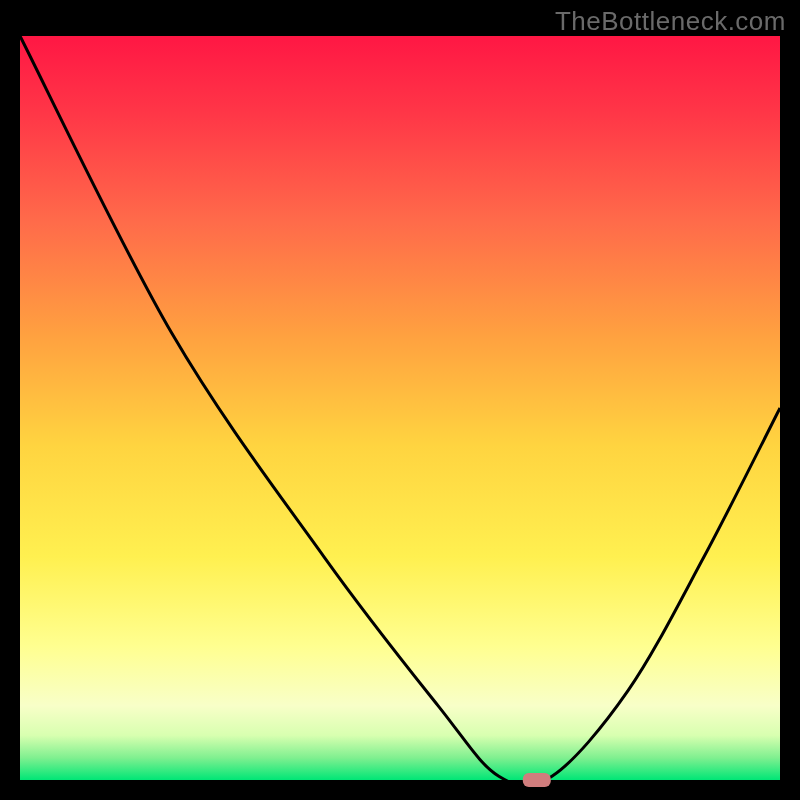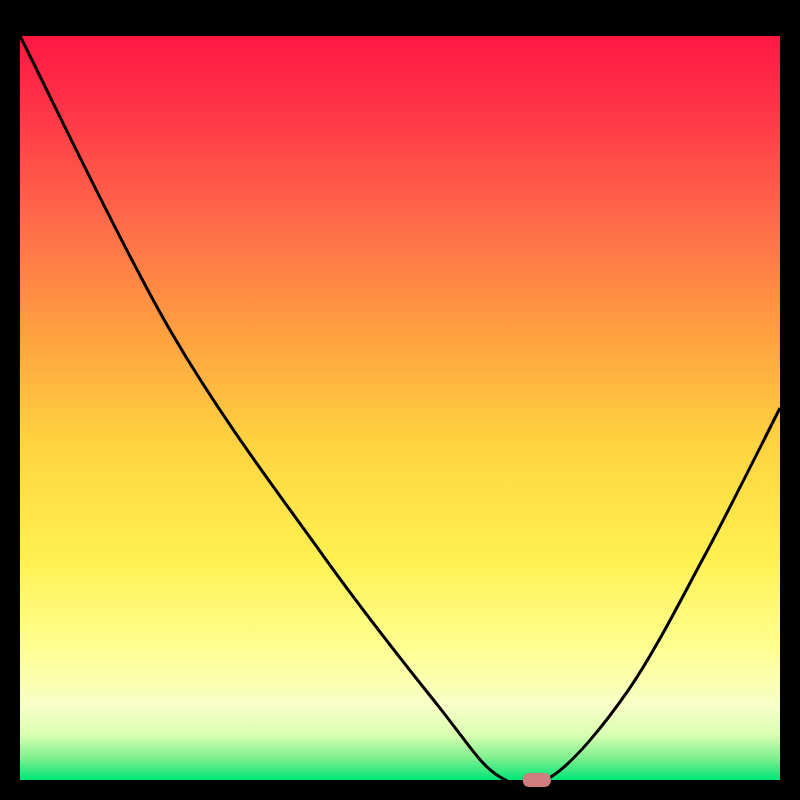--- a/index.html
+++ b/index.html
@@ -30,20 +30,21 @@
   svg {
     position: absolute;
     top: 0;
     left: 0;
   }
 </style>
 </head>
 <body>
 
 <div class="frame">
+  <div class="watermark">TheBottleneck.com</div>
 
   <svg id="chart-svg" width="800" height="800">
     <defs>
       <linearGradient id="bgGrad" x1="0" y1="0" x2="0" y2="1">
           <stop offset="0%" stop-color="#ff1744"></stop>
           <stop offset="10%" stop-color="#ff3547"></stop>
           <stop offset="25%" stop-color="#ff6b4a"></stop>
           <stop offset="40%" stop-color="#ffa040"></stop>
           <stop offset="55.00000000000001%" stop-color="#ffd440"></stop>
           <stop offset="70%" stop-color="#fff050"></stop>

